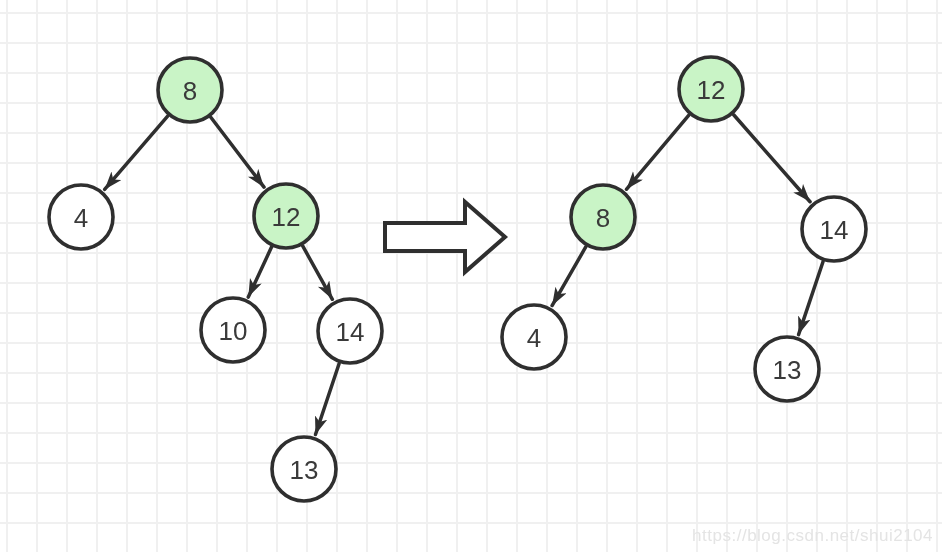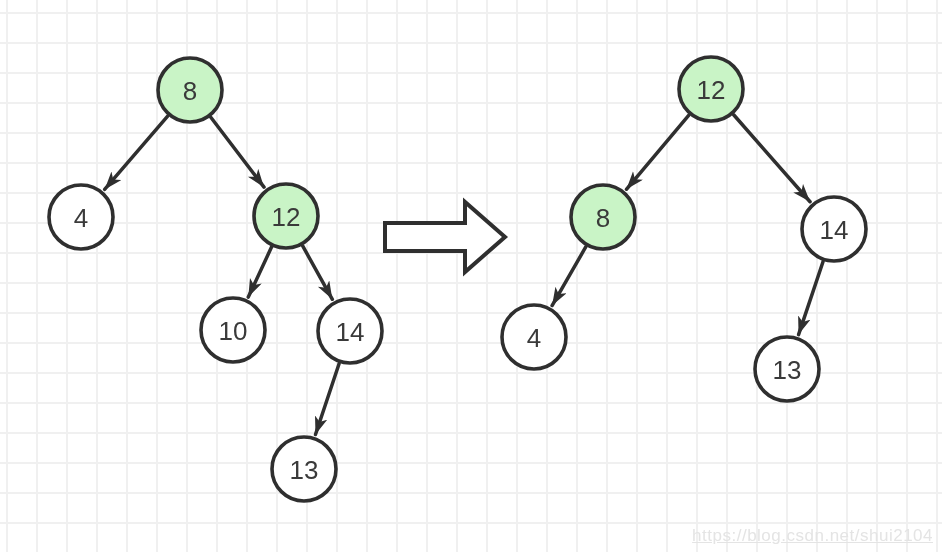--- a/index.html
+++ b/index.html
@@ -100,14 +100,14 @@
           <circle cx="534" cy="337" r="32" fill="#ffffff" stroke="#2f2f2f" stroke-width="3.6"></circle>
           <text x="534" y="337" text-anchor="middle" dominant-baseline="central" dy="1" fill="#3a3a3a" class="node-label">4</text>
         </g>
         <g>
           <circle cx="787" cy="369" r="32" fill="#ffffff" stroke="#2f2f2f" stroke-width="3.6"></circle>
           <text x="787" y="369" text-anchor="middle" dominant-baseline="central" dy="1" fill="#3a3a3a" class="node-label">13</text>
         </g>
       </g>
       <polygon points="385,223 465,223 465,202 505,237 465,272 465,251 385,251" fill="#ffffff" stroke="#2f2f2f" stroke-width="4" stroke-linejoin="miter"></polygon>
     </svg>
-  <div class="watermark" style="color: rgb(228, 228, 228); text-decoration: underline;">https://blog.csdn.net/shui2104</div>
+  <div class="watermark" style="color: rgb(228, 228, 228);">https://blog.csdn.net/shui2104</div>
 </div>
 
 </body></html>

